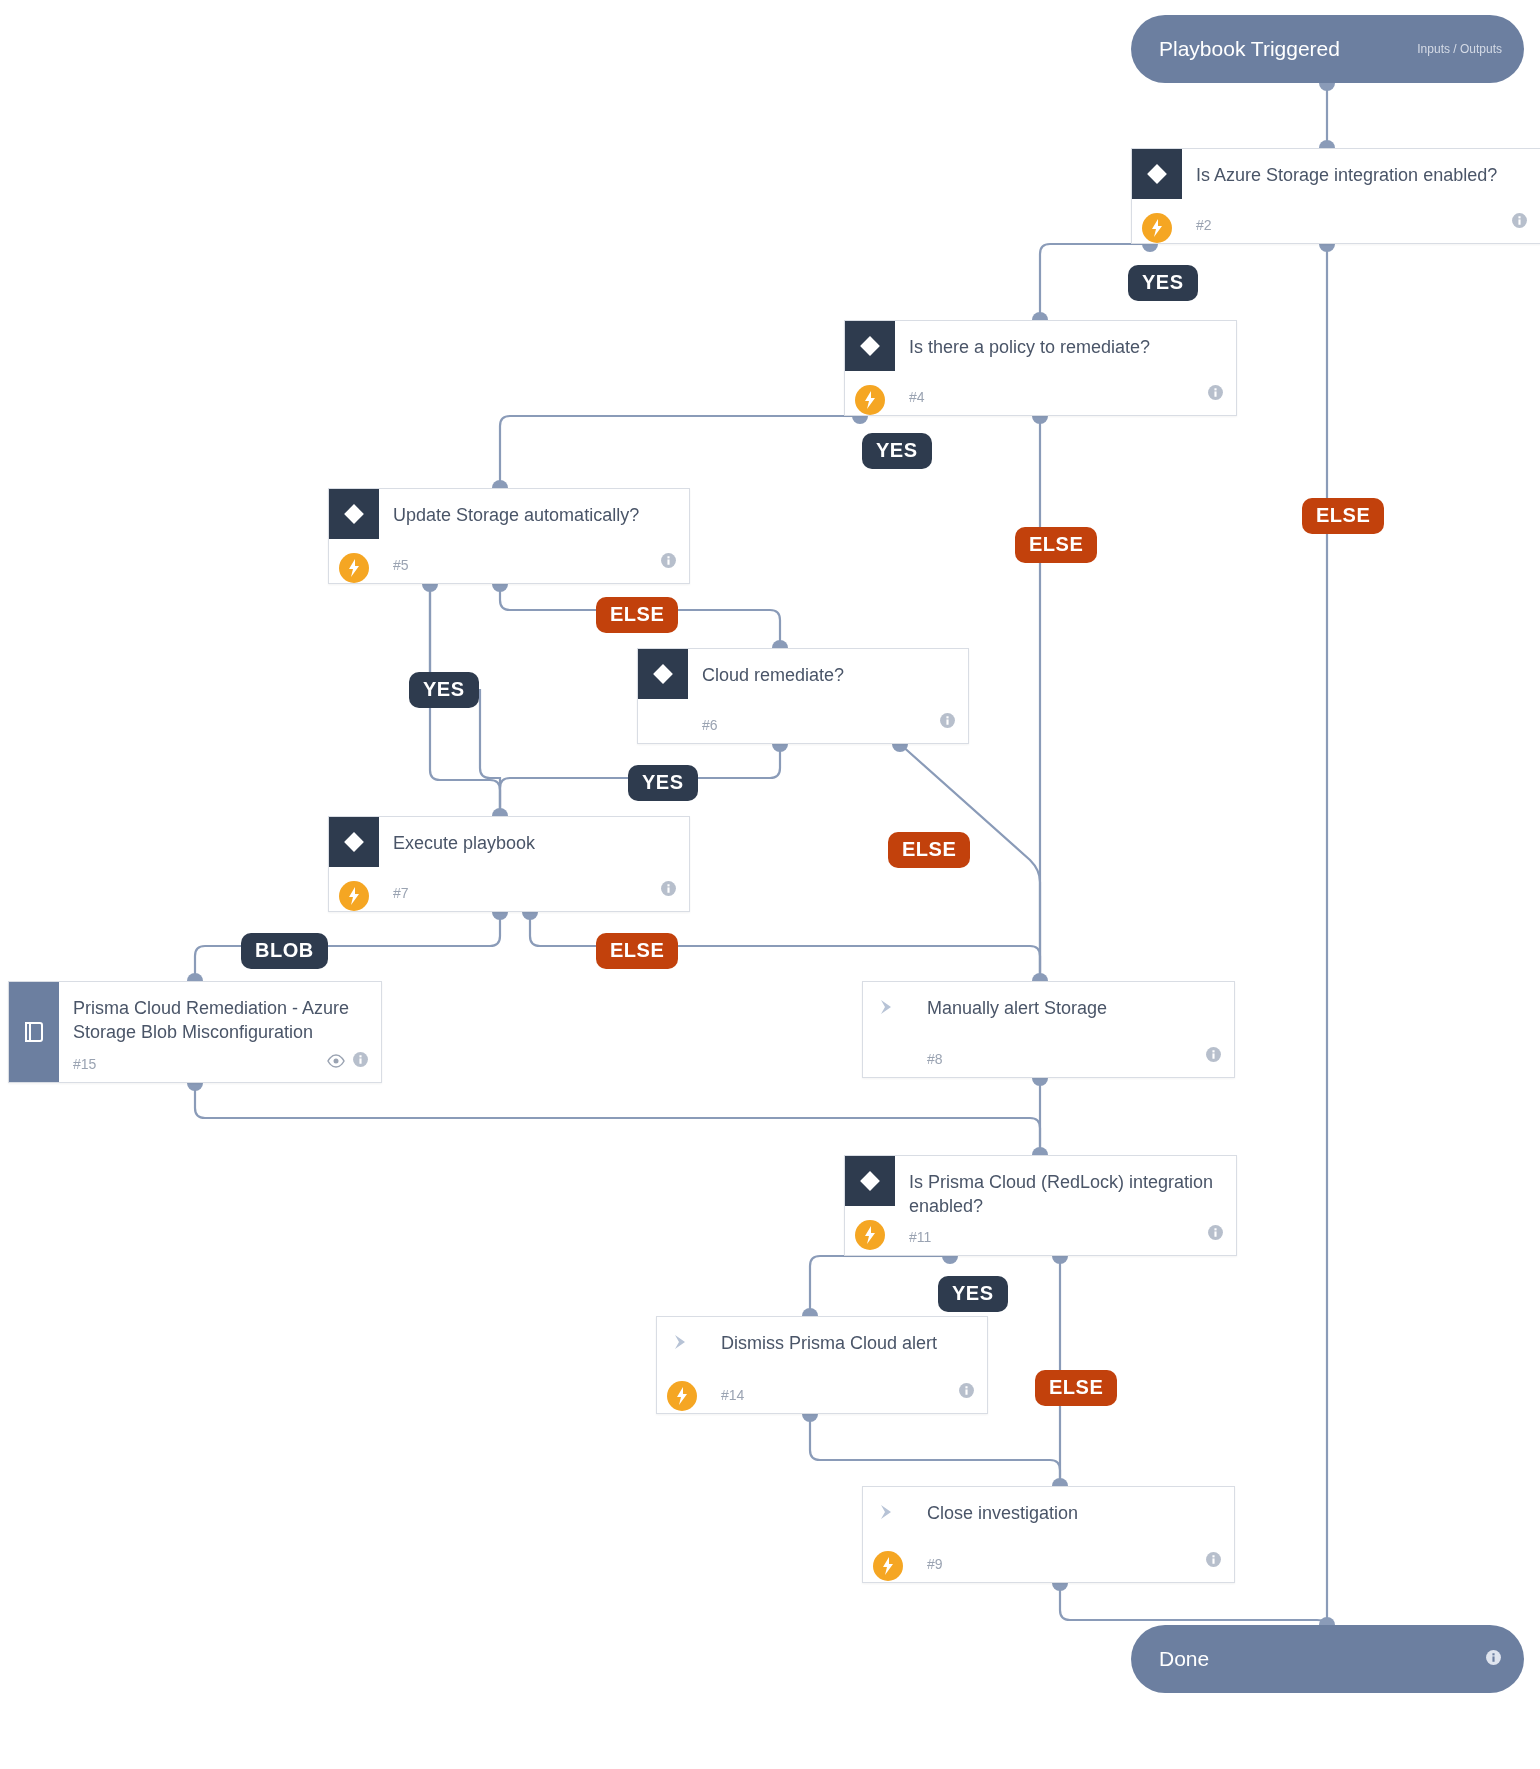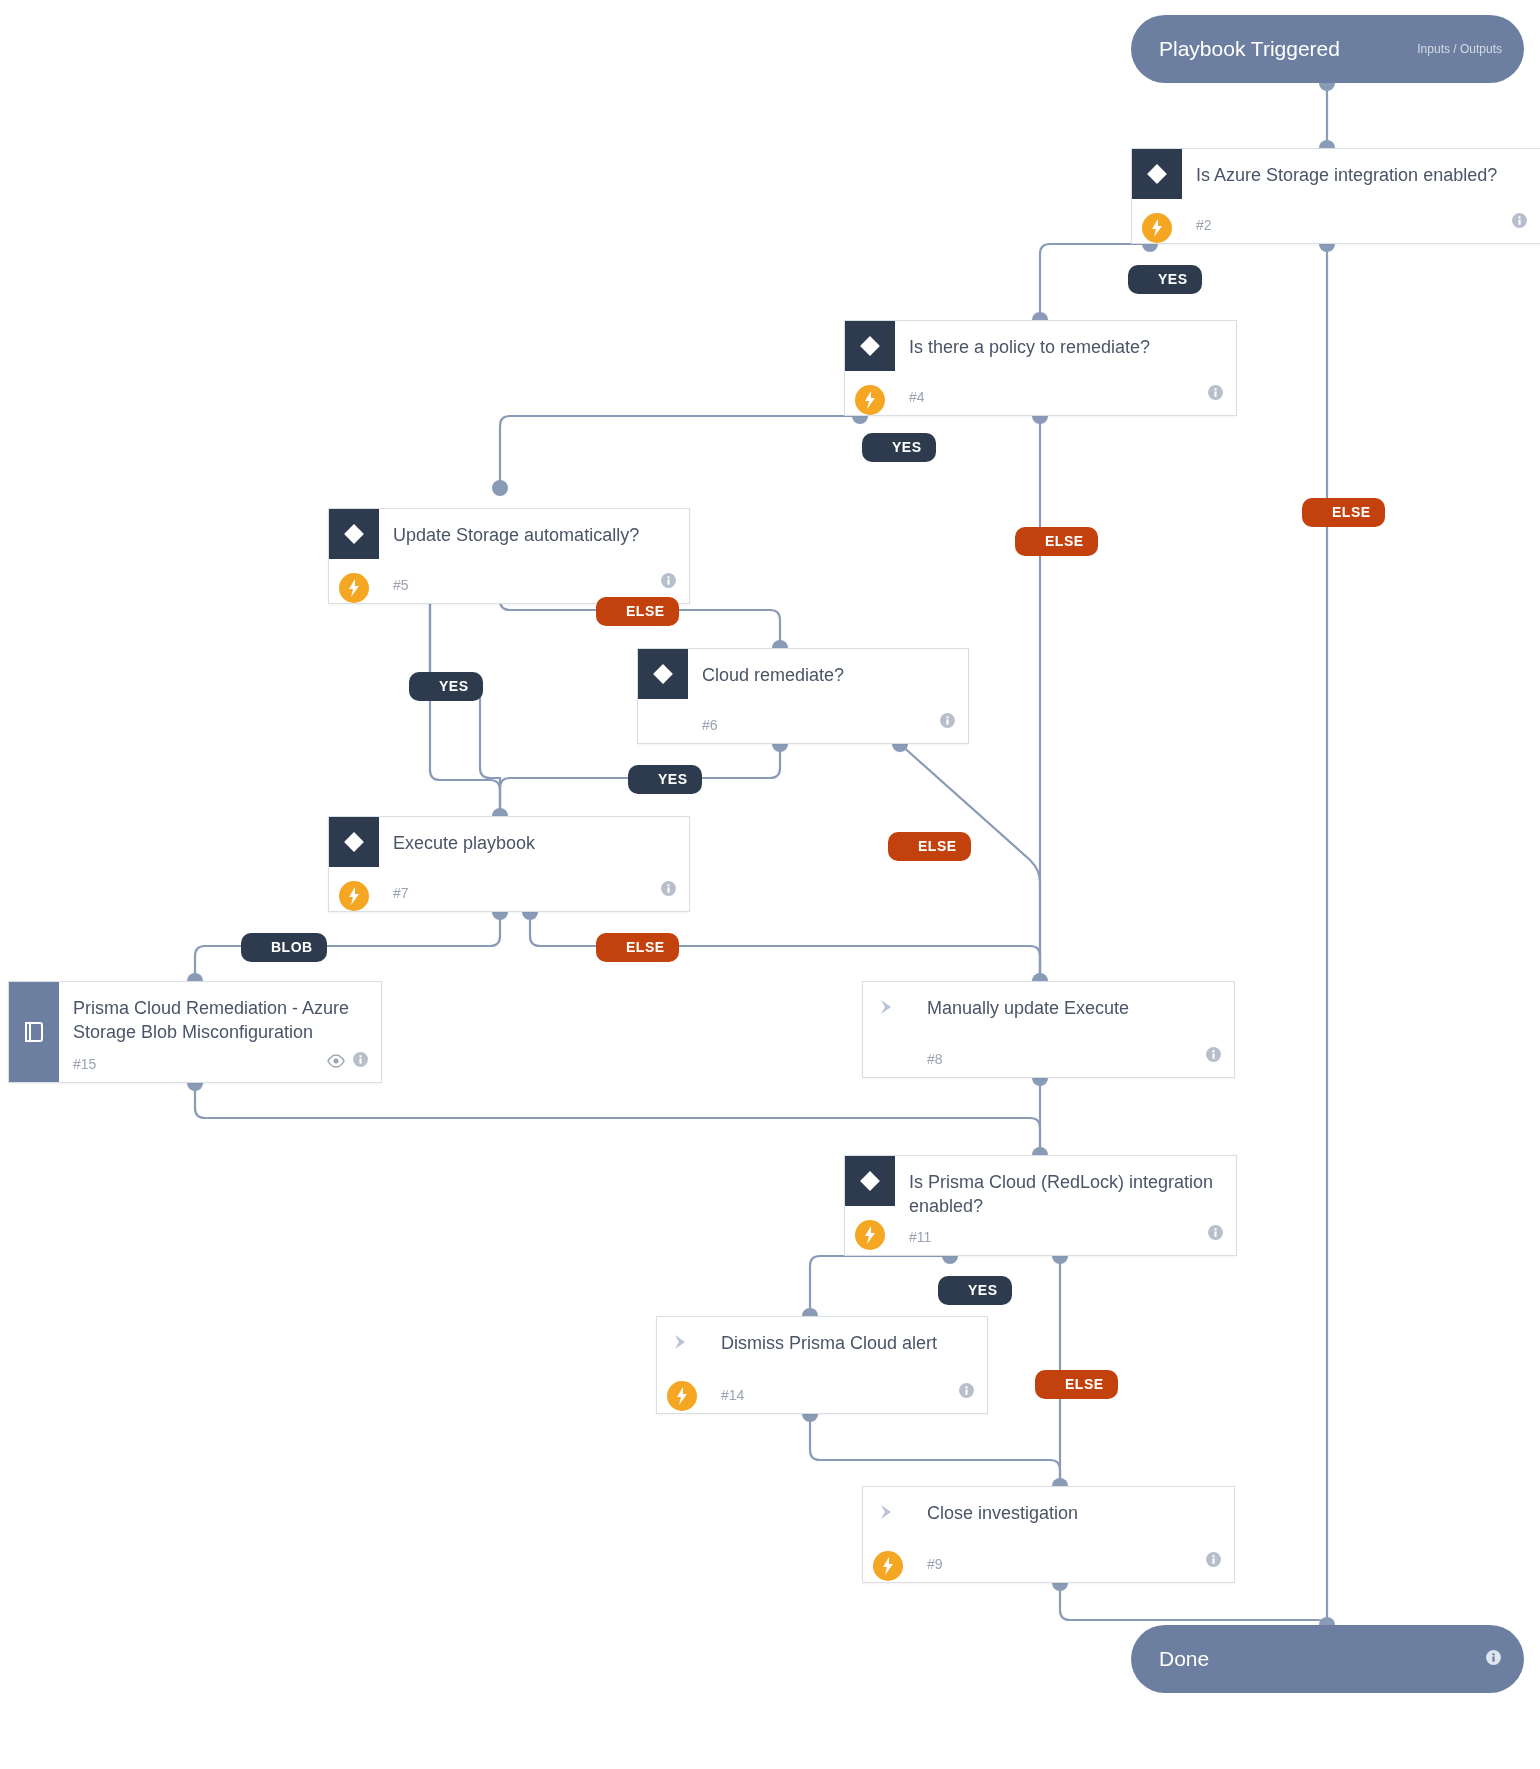--- a/index.html
+++ b/index.html
@@ -108,24 +108,24 @@
     bottom: 10px;
   }
   .icon-info {
     width: 17px; height: 17px;
     display: inline-block;
   }
   
   .branch {
     position: absolute;
     border-radius: 10px;
-    font-size: 14px;
+    font-size: 20px;
     font-weight: 600;
     color: #fff;
-    padding: 6px 14px 7px 30px;
+    padding: 6px 14px 7px 14px;
     text-align: center;
     letter-spacing: 0.5px;
   }
   .branch.dark { background: #2e3b4e; }
   .branch.orange { background: #c2410c; }
   
   .port {
     fill: #8a9bb8;
   }
 </style>
@@ -253,21 +253,21 @@
     <div class="num">#4</div>
     <span class="info">
       <svg class="icon-info" viewBox="0 0 16 16">
           <circle cx="8" cy="8" r="7" fill="#b7bfcc"></circle>
           <rect x="7" y="7" width="2" height="5" fill="#fff"></rect>
           <rect x="7" y="4" width="2" height="2" fill="#fff"></rect>
         </svg>
     </span>
   </div>
 
-  <div class="card" style="left:328px; top:488px; width:362px; height:96px;margin-top:20px;">
+  <div class="card" style="left:328px; top:488px; width:362px; height:96px;">
     <div class="iconcol">
       <div class="main-icon dark-icon">
         <svg width="22" height="22" viewBox="0 0 22 22">
             <rect x="4" y="4" width="14" height="14" transform="rotate(45 11 11)" fill="#fff"></rect>
           </svg>
       </div>
       <div class="bolt">
         <svg width="14" height="18" viewBox="0 0 14 18">
             <path d="M8 0 L2 10 L6 10 L4 18 L12 7 L8 7 Z" fill="#fff"></path>
           </svg>
@@ -353,21 +353,21 @@
   </div>
 
   <div class="card" style="left:862px; top:981px; width:373px; height:97px;">
     <div class="iconcol">
       <div class="main-icon" style="background:#fff;">
         <svg width="22" height="22" viewBox="0 0 22 22">
             <path d="M4 4 L14 11 L4 18 L8 11 Z" fill="#b7c3d6"></path>
           </svg>
       </div>
     </div>
-    <div class="title">Manually update Execute</div>
+    <div class="title">Manually alert Storage</div>
     <div class="num">#8</div>
     <span class="info">
       <svg class="icon-info" viewBox="0 0 16 16">
           <circle cx="8" cy="8" r="7" fill="#b7bfcc"></circle>
           <rect x="7" y="7" width="2" height="5" fill="#fff"></rect>
           <rect x="7" y="4" width="2" height="2" fill="#fff"></rect>
         </svg>
     </span>
   </div>
 

